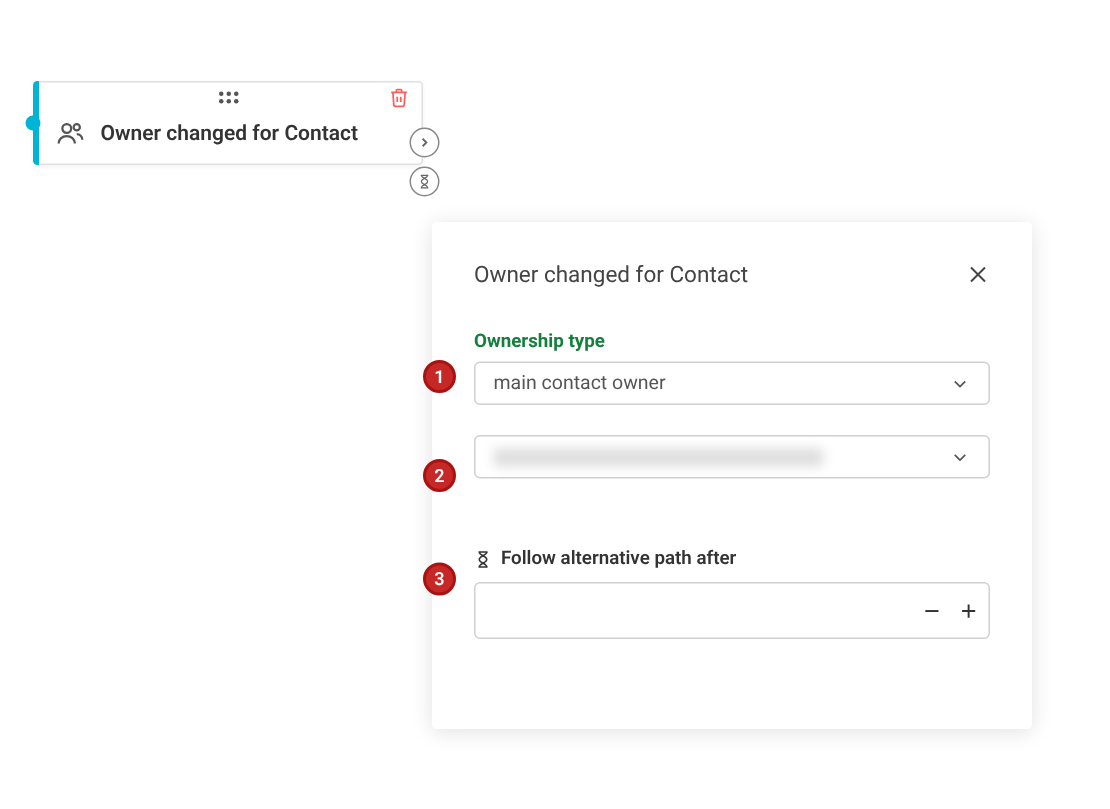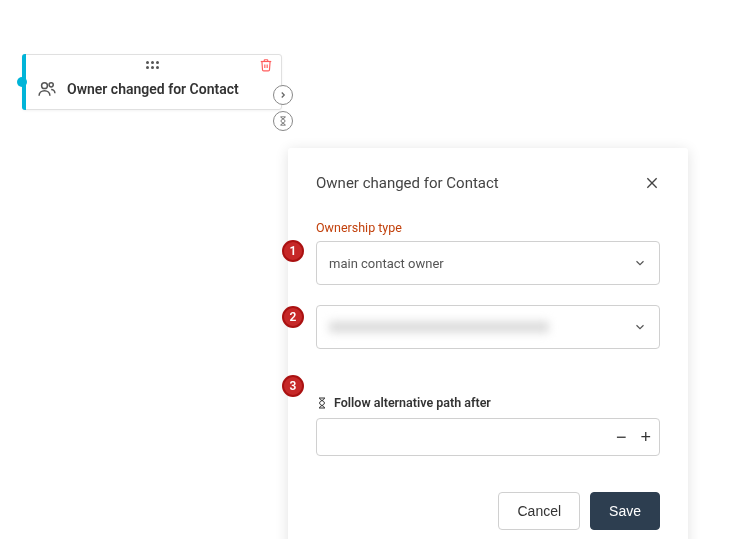--- a/index.html
+++ b/index.html
@@ -99,28 +99,28 @@
   }
   .panel-header {
     display: flex;
     justify-content: space-between;
     align-items: center;
     margin-bottom: 28px;
   }
   .panel-title { font-size: 15px; color: #444; }
   .close-icon { color: #444; cursor: pointer; }
   .form-label {
-    font-weight: 400;
+    font-weight: 700;
     font-size: 12.5px;
     margin-bottom: 6px;
-    color: #c2410c;
+    color: #15803d;
   }
   .select {
     width: 100%;
-    height: 44px;
+    height: 29px;
     border: 1px solid #d0d0d0;
     border-radius: 4px;
     display: flex;
     align-items: center;
     justify-content: space-between;
     padding: 0 12px;
     margin-bottom: 20px;
     color: #555;
     cursor: pointer;
     position: relative;
@@ -291,21 +291,17 @@
     <span>Follow alternative path after</span>
   </div>
 
   <div class="stepper-row">
     <div class="stepper">
       <button>−</button>
       <button>+</button>
     </div>
   </div>
 
-  <div class="panel-footer">
-    <button class="btn">Cancel</button>
-    <button class="btn btn-primary">Save</button>
-  </div>
 </div>
 
 <div class="callout" style="left:282px; top:240px;">1</div>
 <div class="callout" style="left:282px; top:306px;">2</div>
 <div class="callout" style="left:282px; top:375px;">3</div>
 
 </body></html>

